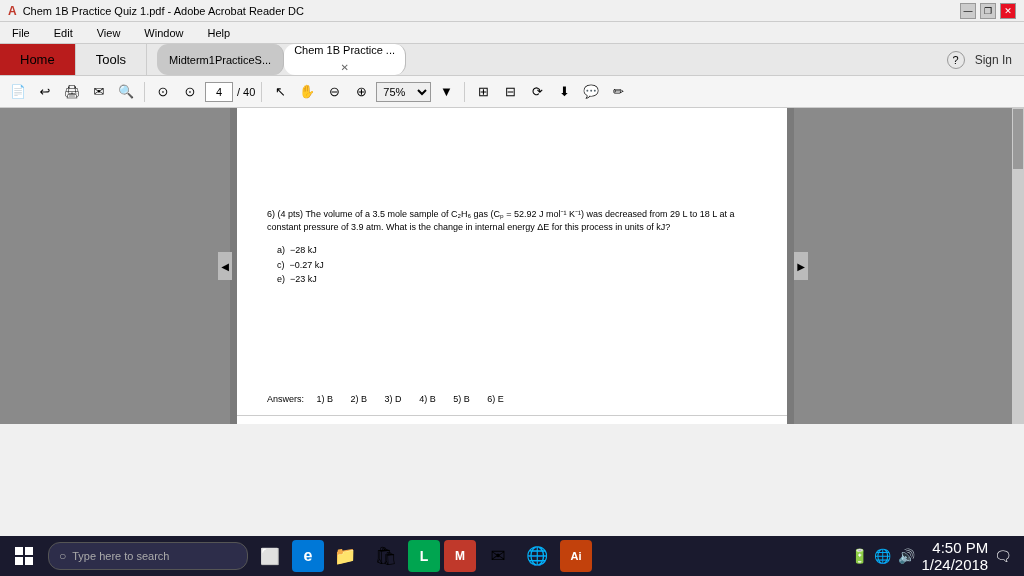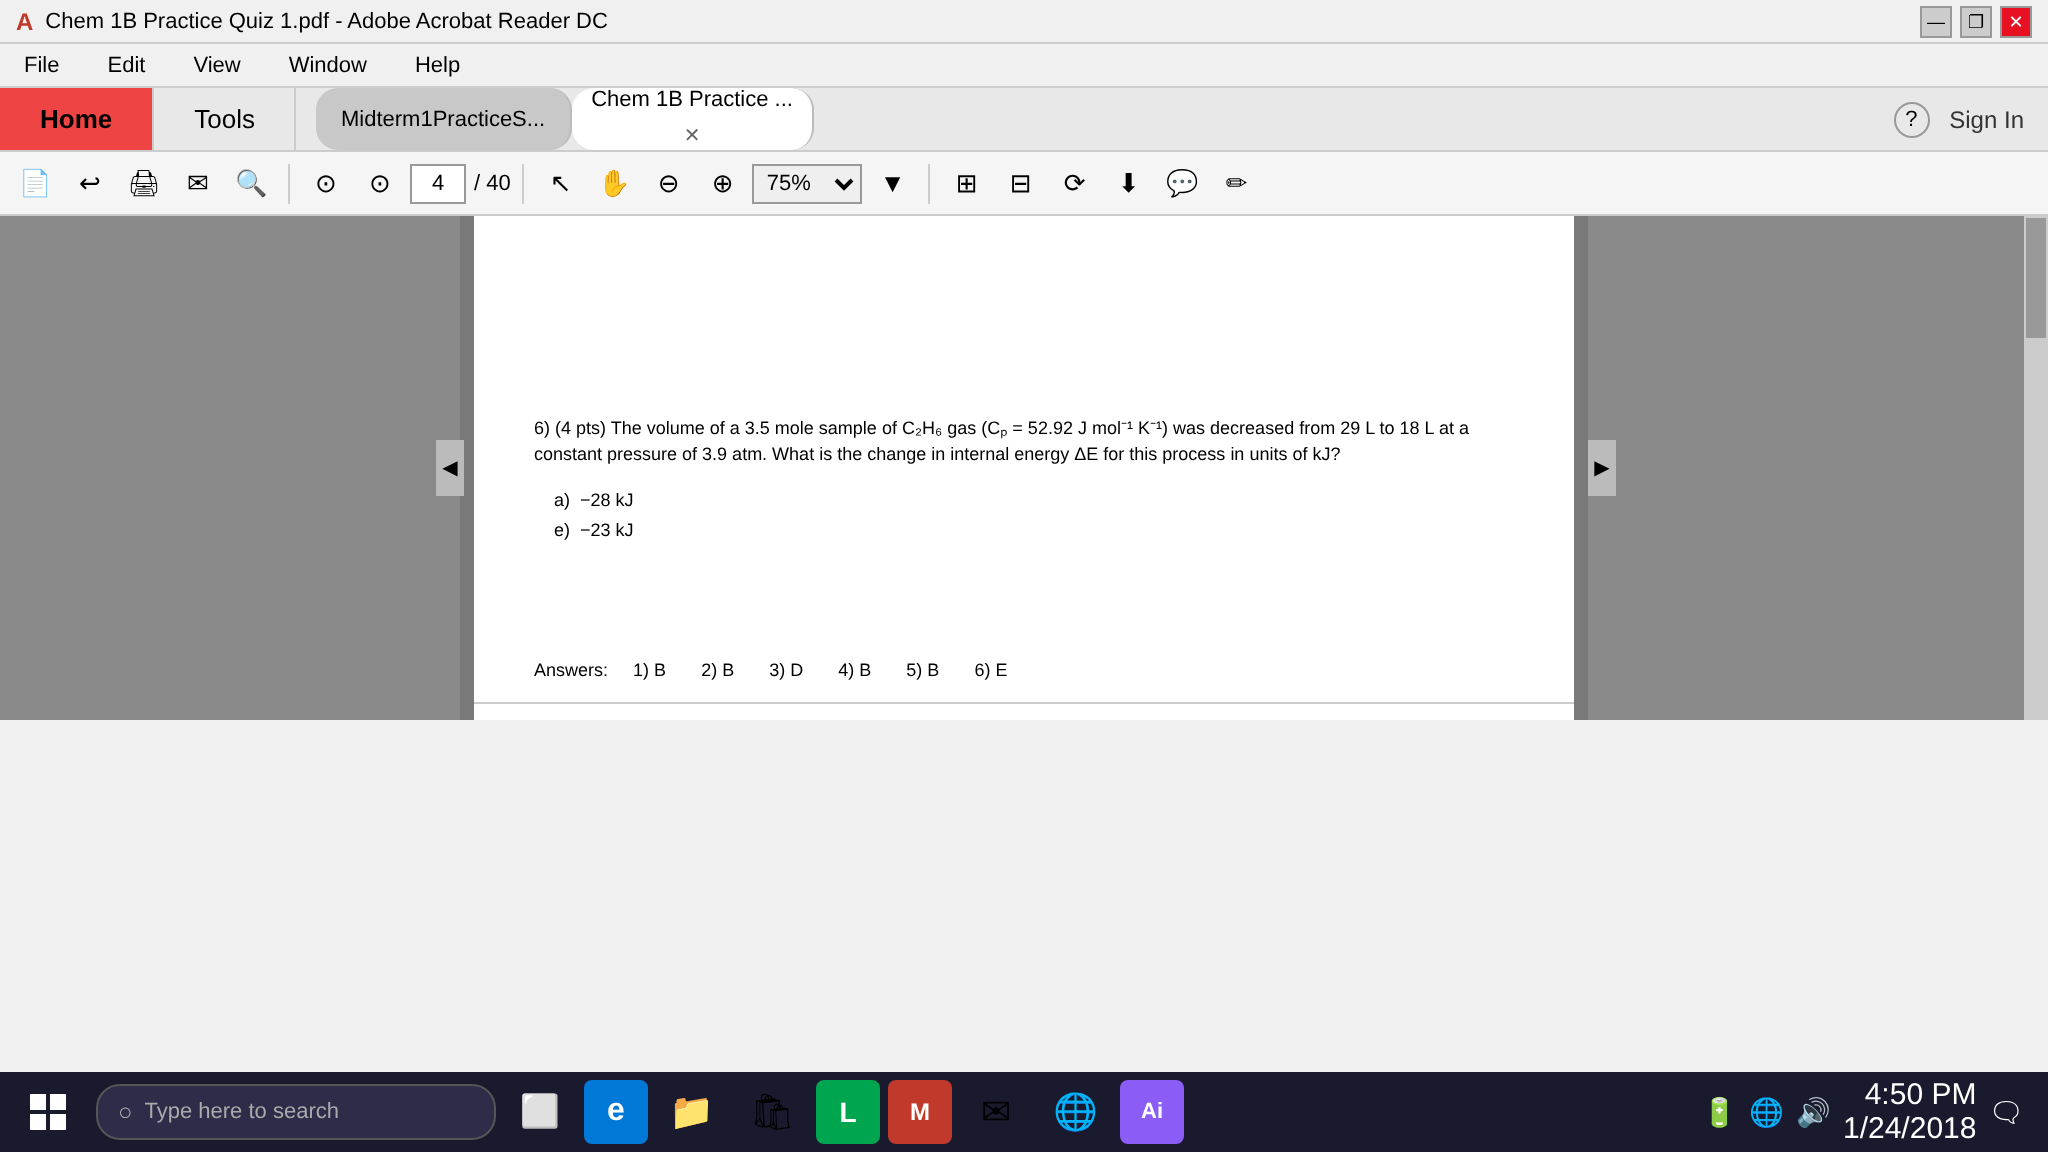--- a/index.html
+++ b/index.html
@@ -42,21 +42,21 @@
       border-bottom: 1px solid #ccc;
     }
     .ribbon-tab {
       padding: 0 20px;
       display: flex;
       align-items: center;
       font-size: 13px;
       cursor: pointer;
       border-right: 1px solid #ccc;
     }
-    .ribbon-tab.active { background: #ef4444; font-weight: 700; }
+    .ribbon-tab.active { background: #b91c1c; font-weight: 400; }
     .doc-tab {
       padding: 0 14px;
       display: flex;
       align-items: center;
       font-size: 11px;
       cursor: pointer;
       border-right: 1px solid #bbb;
       gap: 6px;
       max-width: 180px;
       white-space: nowrap;
@@ -342,25 +342,26 @@
 
       <div style="margin-top: 80px;">
         <div class="question-text">
           <span>6)</span>
           <span> (4 pts) </span>
           <span>The volume of a 3.5 mole sample of C₂H₆ gas (Cₚ = 52.92 J mol⁻¹ K⁻¹) was decreased from 29 L to 18 L at a constant pressure of 3.9 atm. What is the change in internal energy ΔE for this process in units of kJ?</span>
         </div>
 
         <div style="margin-top: 10px; margin-left: 10px;">
           <div class="answer-choice">a)&nbsp;&nbsp;−28 kJ</div>
+          <div class="answer-choice">c)&nbsp;&nbsp;−0.27 kJ</div>
           <div class="answer-choice">e)&nbsp;&nbsp;−23 kJ</div>
         </div>
       </div>
 
-      <div style="margin-top: 58px;">
+      <div style="margin-top: 108px;">
         <div class="answers-line">
           <span>Answers:&nbsp;&nbsp;&nbsp;&nbsp;</span>
           <span>1) B&nbsp;&nbsp;&nbsp;&nbsp;&nbsp;&nbsp;</span>
           <span>2) B&nbsp;&nbsp;&nbsp;&nbsp;&nbsp;&nbsp;</span>
           <span>3) D&nbsp;&nbsp;&nbsp;&nbsp;&nbsp;&nbsp;</span>
           <span>4) B&nbsp;&nbsp;&nbsp;&nbsp;&nbsp;&nbsp;</span>
           <span>5) B&nbsp;&nbsp;&nbsp;&nbsp;&nbsp;&nbsp;</span>
           <span>6) E</span>
         </div>
       </div>
@@ -412,21 +413,21 @@
   </div>
   <div class="taskbar-app" style="background:#c0392b; width:32px; height:32px; border-radius:4px;">
     <span style="color:#fff; font-size:12px; font-weight:bold;">M</span>
   </div>
   <div class="taskbar-app">
     <span style="font-size:18px;">✉</span>
   </div>
   <div class="taskbar-app">
     <span style="font-size:18px;">🌐</span>
   </div>
-  <div class="taskbar-app" style="background:#8b5cf6; width:32px; height:32px; border-radius:4px;">
+  <div class="taskbar-app" style="background:#c2410c; width:32px; height:32px; border-radius:4px;">
     <span style="color:#fff; font-size:11px; font-weight:bold;">Ai</span>
   </div>
 
   <div class="taskbar-right">
     <span style="color:#fff; font-size:14px;">🔋</span>
     <span style="color:#fff; font-size:14px;">🌐</span>
     <span style="color:#fff; font-size:14px;">🔊</span>
     <div class="clock">
       <div>4:50 PM</div>
       <div>1/24/2018</div>

